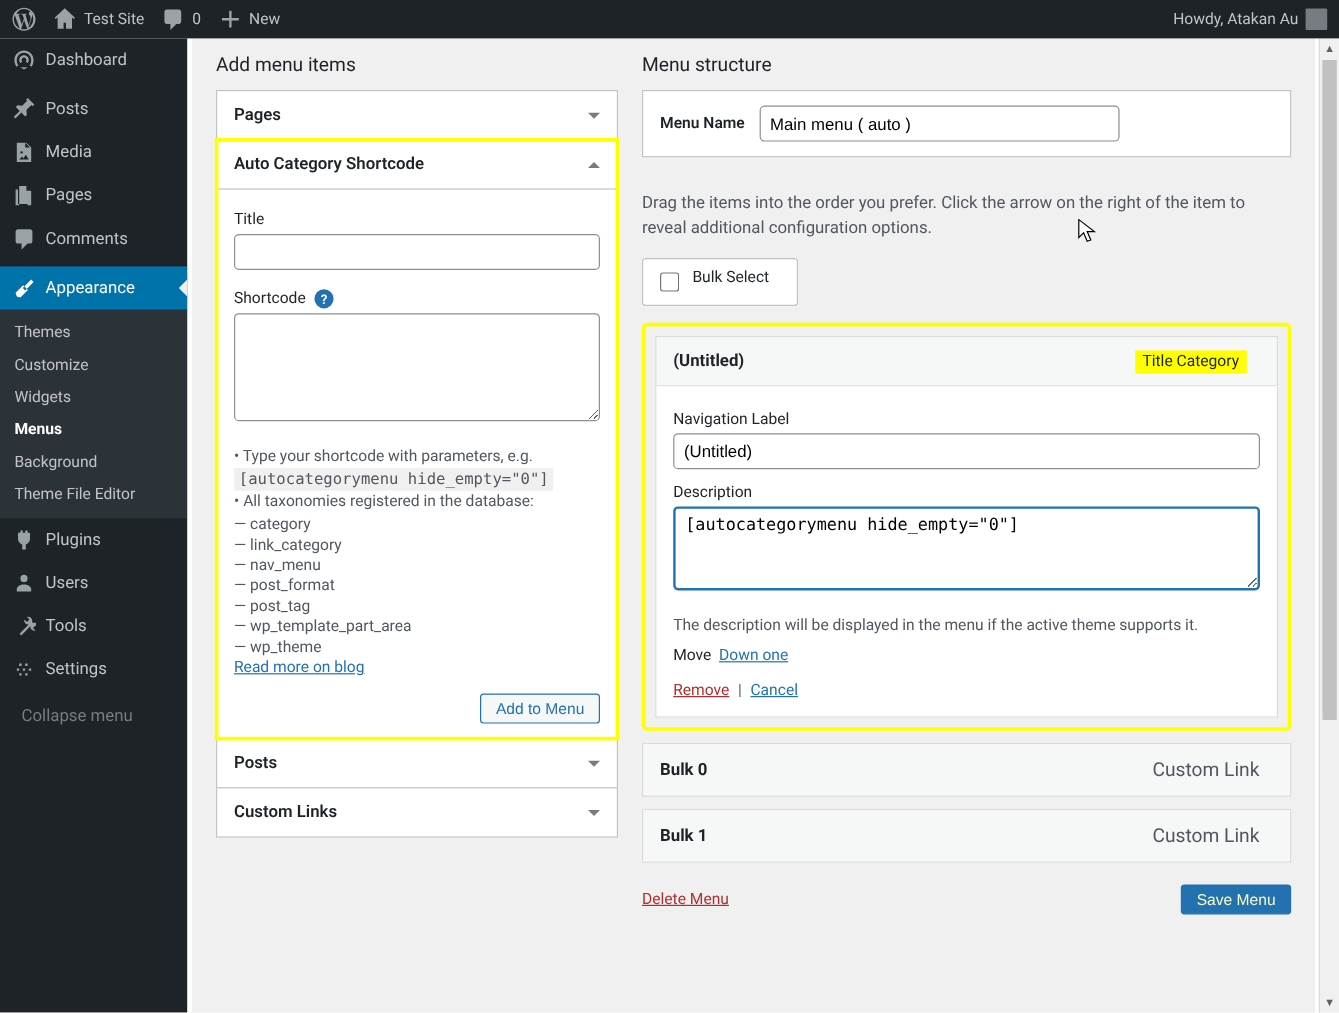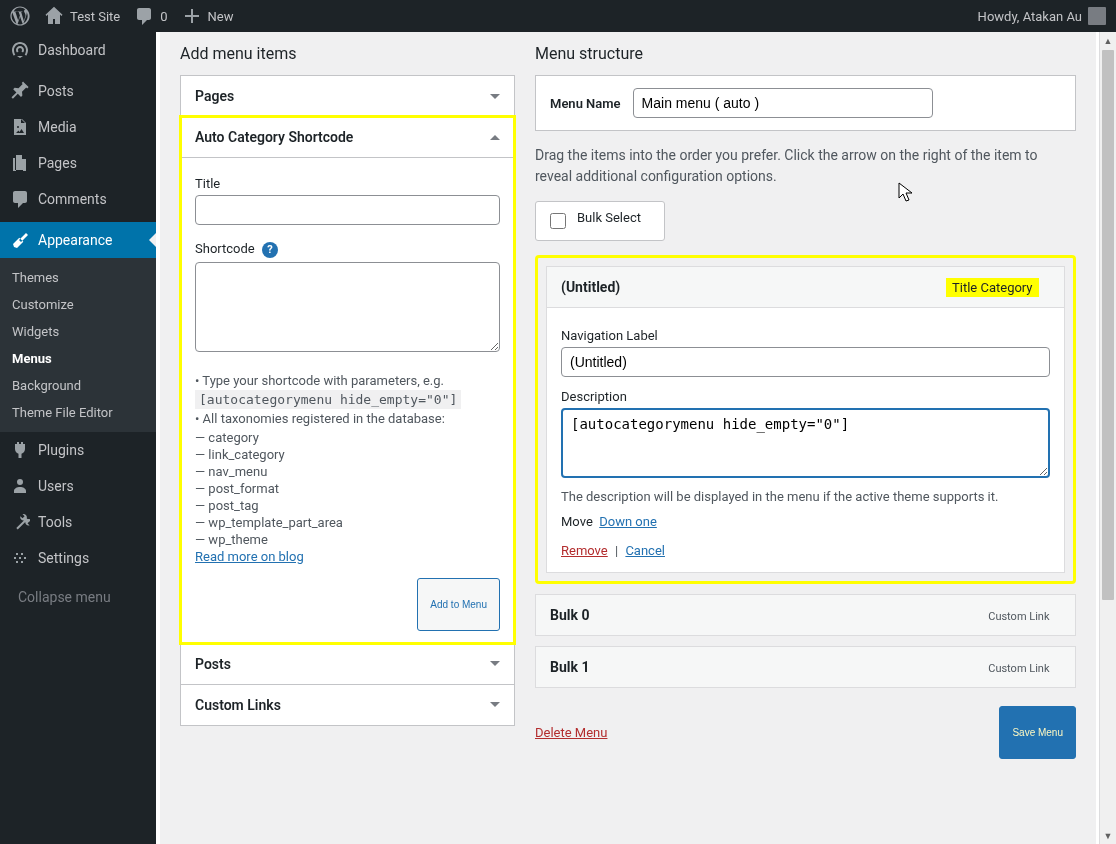--- a/index.html
+++ b/index.html
@@ -60,44 +60,44 @@
 
   .field-label{display:block;margin:6px 0 4px 0;color:#1d2327;}
   .help{display:inline-flex;width:16px;height:16px;border-radius:50%;background:var(--wp-link);color:#fff;font-size:11px;font-weight:700;align-items:center;justify-content:center;margin-left:4px;}
   input.wp-text{width:100%;padding:6px 8px;border:1px solid #8c8f94;border-radius:4px;background:#fff;font-size:14px;}
   textarea.wp-textarea{width:100%;min-height:90px;padding:6px 8px;border:1px solid #8c8f94;border-radius:4px;background:#fff;font-size:14px;resize:both;}
   .hints p{margin:4px 0;color:#50575e;}
   code{font-family:Consolas,Menlo,monospace;background:#f0f0f1;padding:2px 4px;font-size:13px;}
   .tax-list{margin:2px 0;font-size:13px;color:#50575e;}
   a.wp-link{color:var(--wp-link);text-decoration:underline;}
   .actions-right{text-align:right;margin-top:14px;}
-  .button{display:inline-block;padding:20px 12px;border:1px solid var(--wp-link);background:#f6f7f7;color:var(--wp-link);border-radius:3px;cursor:pointer;font-size:10px;}
+  .button{display:inline-block;padding:4px 12px;border:1px solid var(--wp-link);background:#f6f7f7;color:var(--wp-link);border-radius:3px;cursor:pointer;font-size:13px;}
   .button-primary{background:var(--wp-link);color:#fef9c3;border-color:var(--wp-link);}
 
   
-  .menu-name-row{display:flex;align-items:center;gap:12px;background:#fff;border:1px solid var(--wp-border);padding:12px 14px;margin-bottom:14px;}
+  .menu-name-row{display:flex;align-items:center;gap:12px;background:#fff;border:1px solid var(--wp-border);padding:12px 14px;margin-bottom:28px;}
   .menu-name-row label{font-weight:600;}
   .menu-name-row input{flex:0 0 300px;}
   .instruct{color:#50575e;font-size:14px;margin:4px 0 14px 0;line-height:1.5;}
   .bulk-row{display:flex;align-items:flex-start;gap:8px;background:#fff;border:1px solid var(--wp-border);padding:8px 10px;width:130px;border-radius:3px;margin-bottom:14px;}
   .bulk-row input[type=checkbox]{width:16px;height:16px;}
 
   .menu-items{border:3px solid var(--wp-yellow);padding:8px;border-radius:4px;}
   .menu-item-handle{background:#f6f7f7;border:1px solid #dcdcde;display:flex;align-items:center;justify-content:space-between;padding:12px 14px;font-size:14px;cursor:pointer;}
   .menu-item-handle .type{color:#50575e;font-size:13px;margin-right:8px;}
   .menu-item-handle .type.hl{background:var(--wp-yellow);padding:2px 6px;color:#1d2327;}
   .menu-item-settings{background:#fff;border:1px solid #dcdcde;border-top:none;padding:14px;}
   .menu-item-settings textarea.wp-textarea{border:2px solid var(--wp-link);min-height:70px;}
-  .desc-hint{color:#50575e;margin:8px 0 10px 0;}
+  .desc-hint{color:#50575e;margin:18px 0 10px 0;}
   .move-row{margin:6px 0 14px 0;}
   .remove-row a.remove{color:var(--wp-red);text-decoration:underline;}
   .remove-row .divider{color:#50575e;margin:0 4px;}
 
   .simple-item{background:#f6f7f7;border:1px solid #dcdcde;display:flex;align-items:center;justify-content:space-between;padding:12px 14px;font-size:14px;margin-top:10px;cursor:pointer;}
-  .simple-item .type{color:#50575e;font-size:11px;margin-right:8px;}
+  .simple-item .type{color:#50575e;font-size:16px;margin-right:8px;}
 
   .menu-footer{display:flex;justify-content:space-between;align-items:center;margin-top:18px;}
   .menu-footer a.delete{color:var(--wp-red);text-decoration:underline;}
 
   
   .fake-scrollbar{position:absolute;right:0;top:32px;bottom:0;width:17px;background:#f0f0f0;border-left:1px solid #dcdcde;}
   .fake-scrollbar .up,.fake-scrollbar .down{height:17px;display:flex;align-items:center;justify-content:center;color:#606060;font-size:9px;}
   .fake-scrollbar .down{position:absolute;bottom:0;left:0;right:0;}
   .fake-scrollbar .thumb{position:absolute;left:2px;right:2px;top:18px;height:550px;background:#c1c1c1;border-radius:1px;}
 

